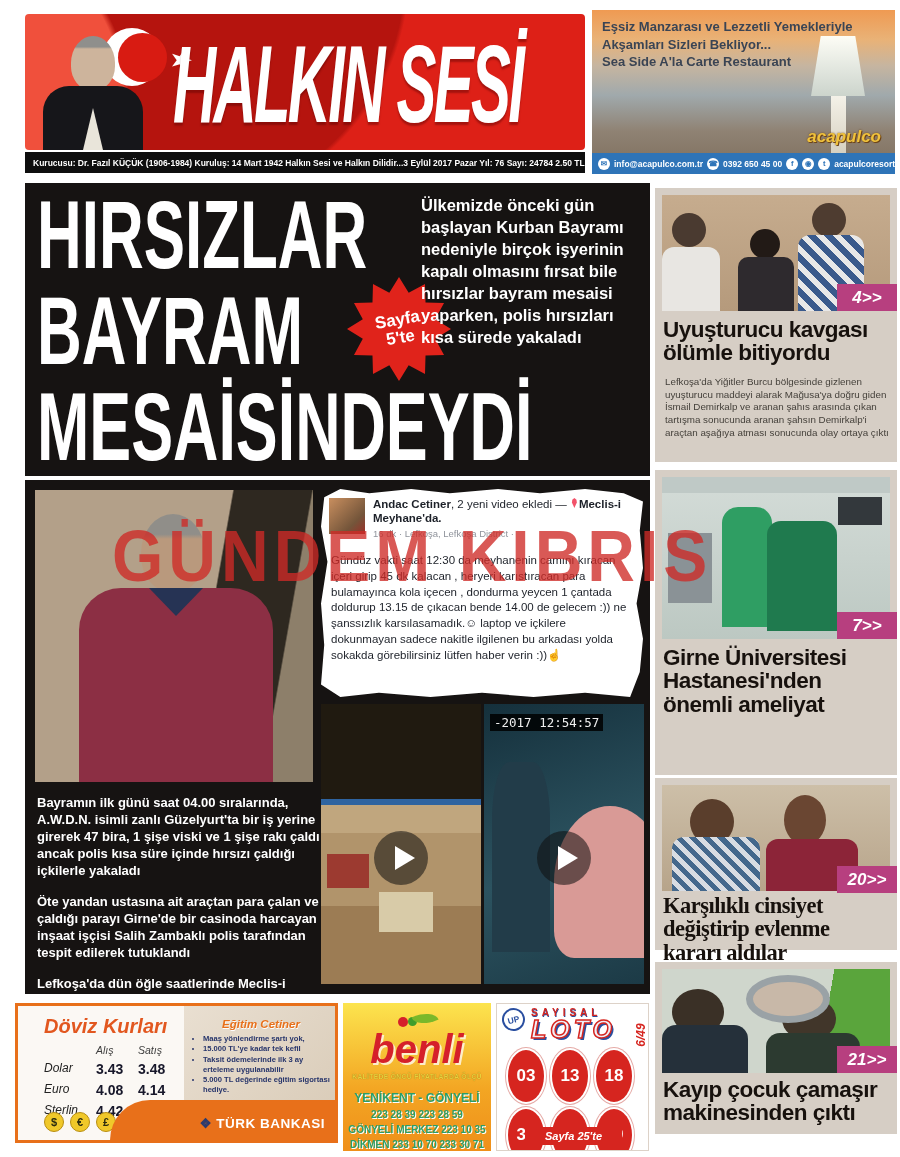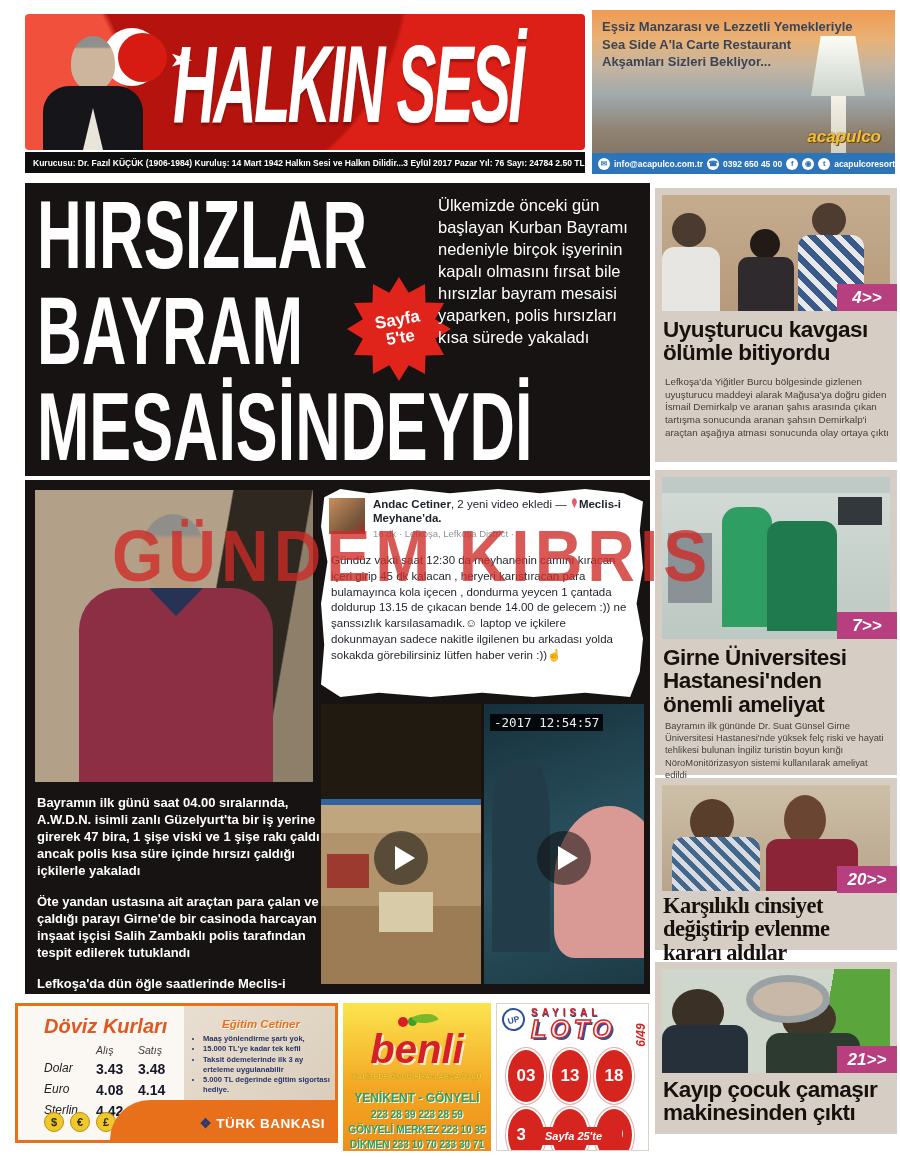--- a/index.html
+++ b/index.html
@@ -47,21 +47,21 @@
   .hl{position:absolute;left:12px;color:#fff;font-weight:bold;font-size:86px;line-height:1;
       white-space:nowrap;transform-origin:left top;}
   .hl1{top:3px;transform:scale(0.72,1.12);}
   .hl2{top:99px;transform:scale(0.72,1.12);}
   .hl3{top:195px;transform:scale(0.73,1.12);}
   .starburst{position:absolute;left:322px;top:94px;width:104px;height:104px;}
   .starburst svg{position:absolute;inset:0;}
   .starburst-label{position:absolute;inset:0;display:flex;align-items:center;justify-content:center;
     color:#fff;font-weight:bold;font-size:17px;line-height:1.05;text-align:center;transform:rotate(-10deg);}
   .starburst-label span{width:64px;}
-  .standfirst{position:absolute;left:413px;top:12px;width:206px;color:#fff;font-weight:normal;
+  .standfirst{position:absolute;left:396px;top:12px;width:206px;color:#fff;font-weight:bold;
     font-size:16.5px;line-height:1.33;}
 
   
   .mid-box{position:absolute;left:25px;top:480px;width:625px;height:514px;background:#161312;overflow:hidden;}
   .suspect-photo{position:absolute;left:10px;top:10px;width:278px;height:292px;overflow:hidden;
     background:linear-gradient(100deg,#b3a089 0 60%,#2e2820 60.5% 84%,#8d7f6a 84.5%);}
   .s-head{position:absolute;left:106px;top:24px;width:64px;height:78px;border-radius:50% 50% 46% 46%;
     background:linear-gradient(#908e89 0 26%,#b9997d 32%);}
   .s-shirt{position:absolute;left:44px;top:98px;width:194px;height:200px;border-radius:42px 42px 0 0;background:#8c2f44;}
   .s-collar{position:absolute;left:114px;top:98px;width:54px;height:28px;background:#263354;clip-path:polygon(0 0,100% 0,50% 100%);}
@@ -178,22 +178,22 @@
     <div class="masthead-title">HALKIN SESİ</div>
   </div>
   <div class="info-bar">
     <span>Kurucusu: Dr. Fazıl KÜÇÜK (1906-1984) Kuruluş: 14 Mart 1942 Halkın Sesi ve Halkın Dilidir...</span>
     <span>3 Eylül 2017 Pazar  Yıl: 76  Sayı: 24784  2.50 TL (KDV DAHİL)</span>
   </div>
 
   <div class="top-ad">
     <div class="top-ad-text">
       <div>Eşsiz Manzarası ve Lezzetli Yemekleriyle</div>
+      <div>Akşamları Sizleri Bekliyor...</div>
       <div>Sea Side A'la Carte Restaurant</div>
-      <div>Akşamları Sizleri Bekliyor...</div>
     </div>
     <div class="lamp">
       <div class="lamp-shade"></div>
         <div class="lamp-pole"></div>
     </div>
     <div class="acapulco-logo">acapulco</div>
     <div class="contact-bar">
       <span class="cicon">✉</span>
       <span>info@acapulco.com.tr</span>
       <span class="cicon">☎</span>
@@ -273,21 +273,20 @@
   <article class="news-card" style="top:470px;height:305px;">
     <div class="nc-photo ph-surgery" style="height:162px;">
       <div class="blob" style="left:60px;top:30px;width:50px;height:120px;background:#2f9e63;border-radius:16px 16px 0 0;"></div>
       <div class="blob" style="left:105px;top:44px;width:70px;height:110px;background:#1f7a4e;border-radius:14px 14px 0 0;"></div>
       <div class="blob" style="left:6px;top:56px;width:44px;height:70px;background:#8a9296;"></div>
       <div class="blob" style="left:176px;top:20px;width:44px;height:28px;background:#33383c;"></div>
       <div class="blob" style="left:0;top:0;width:100%;height:16px;background:#bfc9c6;"></div>
     </div>
     <div class="badge" style="top:142px;">7&gt;&gt;</div>
     <h2 class="nc-head" style="top:176px;margin:0;">Girne Üniversitesi Hastanesi'nden önemli ameliyat</h2>
-    <p class="nc-body" style="top:250px;margin:0;font-size:9.4px;">Bayramın ilk gününde Dr. Suat Günsel Girne Üniversitesi Hastanesi'nde yüksek felç riski ve hayati tehlikesi bulunan İngiliz turistin boyun kırığı NöroMonitörizasyon sistemi kullanılarak ameliyat edildi</p>
   </article>
 
   <article class="news-card" style="top:778px;height:172px;">
     <div class="nc-photo ph-couple" style="height:106px;">
       <div class="blob" style="left:28px;top:14px;width:44px;height:46px;border-radius:50%;background:#5a3e2c;"></div>
       <div class="blob" style="left:10px;top:52px;width:88px;height:54px;background:repeating-linear-gradient(45deg,#44688c 0 5px,#d8dce2 5px 10px);border-radius:12px 12px 0 0;"></div>
       <div class="blob" style="left:122px;top:10px;width:42px;height:50px;border-radius:50%;background:#6a4632;"></div>
       <div class="blob" style="left:104px;top:54px;width:92px;height:52px;background:#8c2438;border-radius:12px 12px 0 0;"></div>
     </div>
     <div class="badge" style="top:88px;">20&gt;&gt;</div>

